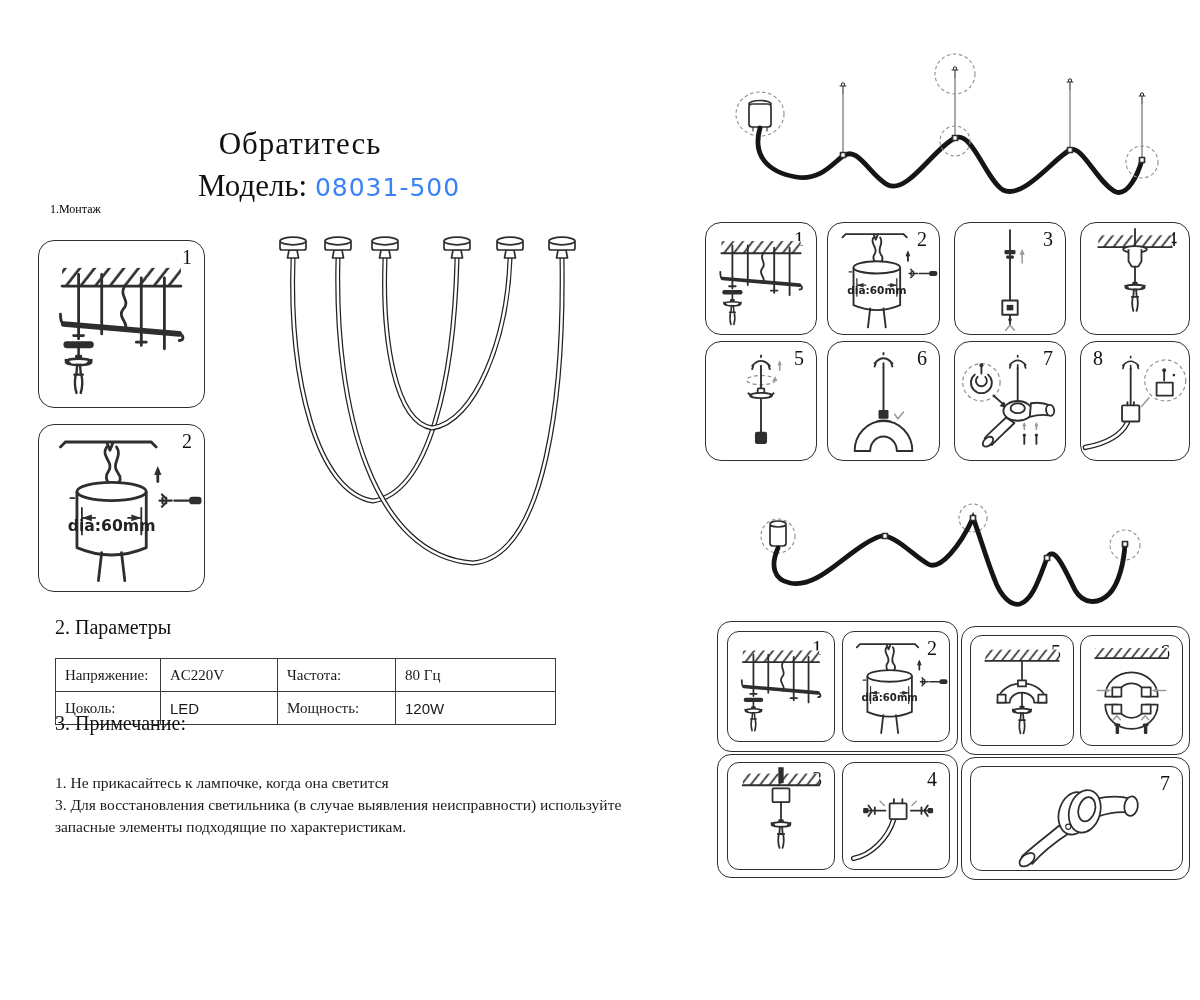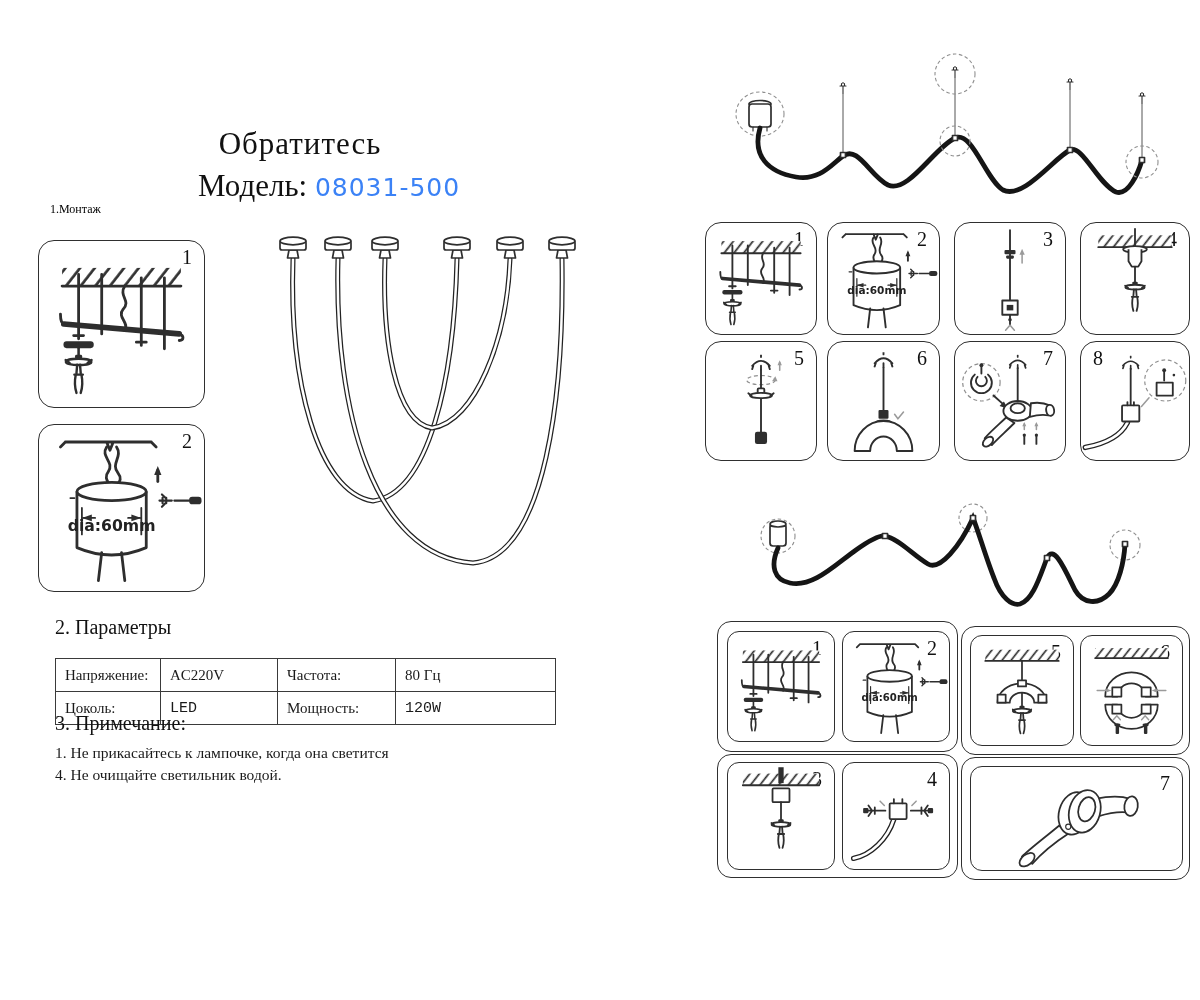--- a/index.html
+++ b/index.html
@@ -7,21 +7,21 @@
   .abs{position:absolute}
   
   .title{font-size:31px;letter-spacing:1px;color:#111}
   .model-line{font-size:31px;color:#111;white-space:nowrap}
   .model-num{font-family:"DejaVu Sans",sans-serif;font-size:25px;letter-spacing:1px;color:#3b82f6}
   .h-small{font-size:12px;color:#000000}
   .h-med{font-size:20px;color:#111}
   
   table.params{border-collapse:collapse;table-layout:fixed;width:500px}
   table.params td{border:1.4px solid #3a3a3a;height:32px;padding:0 0 0 9px;font-size:15px;color:#1a1a1a;vertical-align:middle}
-  td.v-sans{font-family:Liberation Mono, monospace;font-size:13.5px}
+  td.v-sans{font-family:Liberation Sans, sans-serif;font-size:13.5px}
   
   .notes{width:578px;font-size:15.5px;line-height:22px;color:#1a1a1a}
   
   .panel{position:absolute;border:1.6px solid #2f2f2f;border-radius:16px;background:#fff;box-sizing:border-box}
   .panel2{position:absolute;border:1.5px solid #2f2f2f;border-radius:12px;background:#fff;box-sizing:border-box}
   .group{position:absolute;border:1.6px solid #2f2f2f;border-radius:14px;background:#fff;box-sizing:border-box}
   .num{position:absolute;top:5px;right:12px;font-size:20px;color:#111;font-family:"Liberation Serif",serif}
   .num-left{left:12px;right:auto}
   .panel > svg,.panel2 > svg{position:absolute;left:0;top:0;width:100%;height:100%;display:block}
   
@@ -313,23 +313,23 @@
   <tr>
     <td>Цоколь:</td>
     <td class="v-sans">LED</td>
     <td>Мощность:</td>
     <td class="v-sans">120W</td>
   </tr>
 </tbody>
   </table>
 
 <div class="abs h-med" style="left:55px;top:712px">3. Примечание:</div>
-<div class="abs notes" style="left:55px;top:742px">
+<div class="abs notes" style="left:55px;top:772px">
   <div>1. Не прикасайтесь к лампочке, когда она светится</div>
-  <div>4. Не очищайте светильник водой.</div>
+  <div>3. Для восстановления светильника (в случае выявления неисправности) используйте запасные элементы подходящие по характеристикам.</div>
 </div>
 
 <svg class="abs" style="left:718px;top:52px" width="470" height="160" viewBox="0 0 470 160">
   <ellipse class="dashc" cx="42" cy="62" rx="24" ry="22"></ellipse>
   <ellipse class="fw" cx="42" cy="52" rx="11" ry="3.5"></ellipse>
   <rect class="fw" x="31" y="52" width="22" height="23" rx="3"></rect>
   <path class="ln thin" d="M35,75 V79 M49,75 V79"></path>
   <path class="wire" d="M125,100 V42 M237,83 V26 M352,95 V38 M424,105 V52"></path>
   <use href="#s-anchor-sm" x="119" y="30" width="12" height="12"></use>
   <use href="#s-anchor-sm" x="231" y="14" width="12" height="12"></use>

